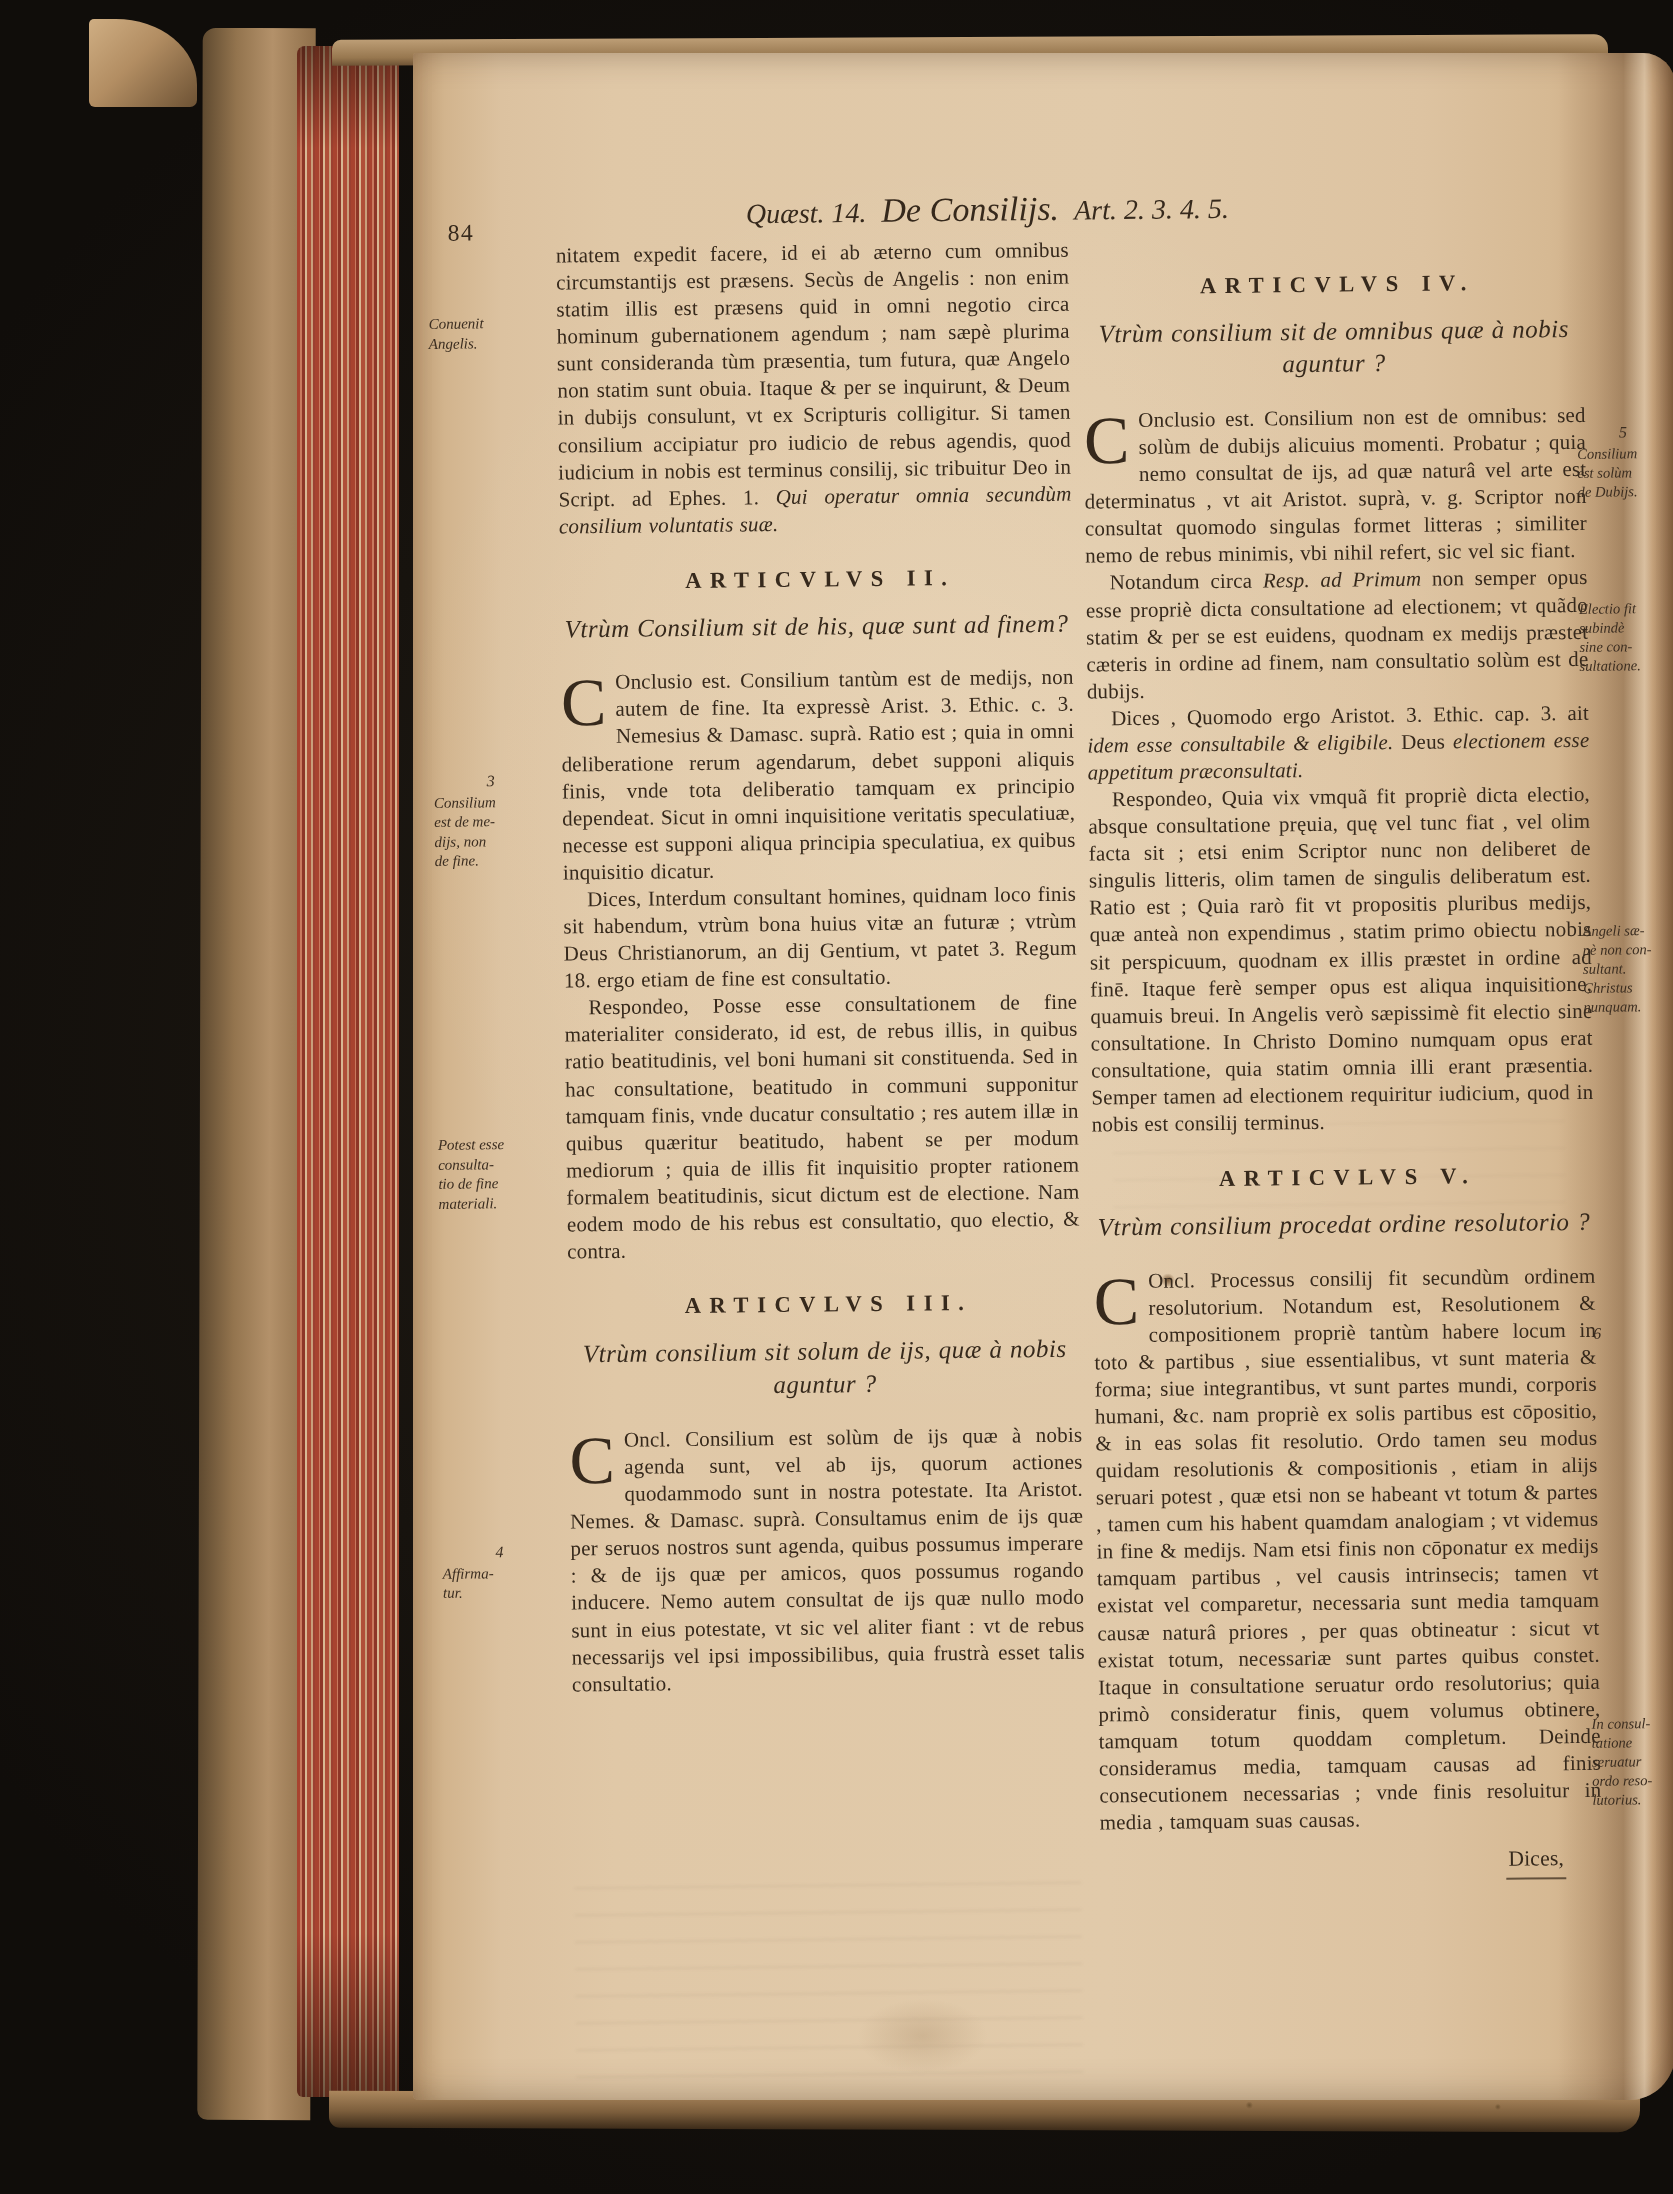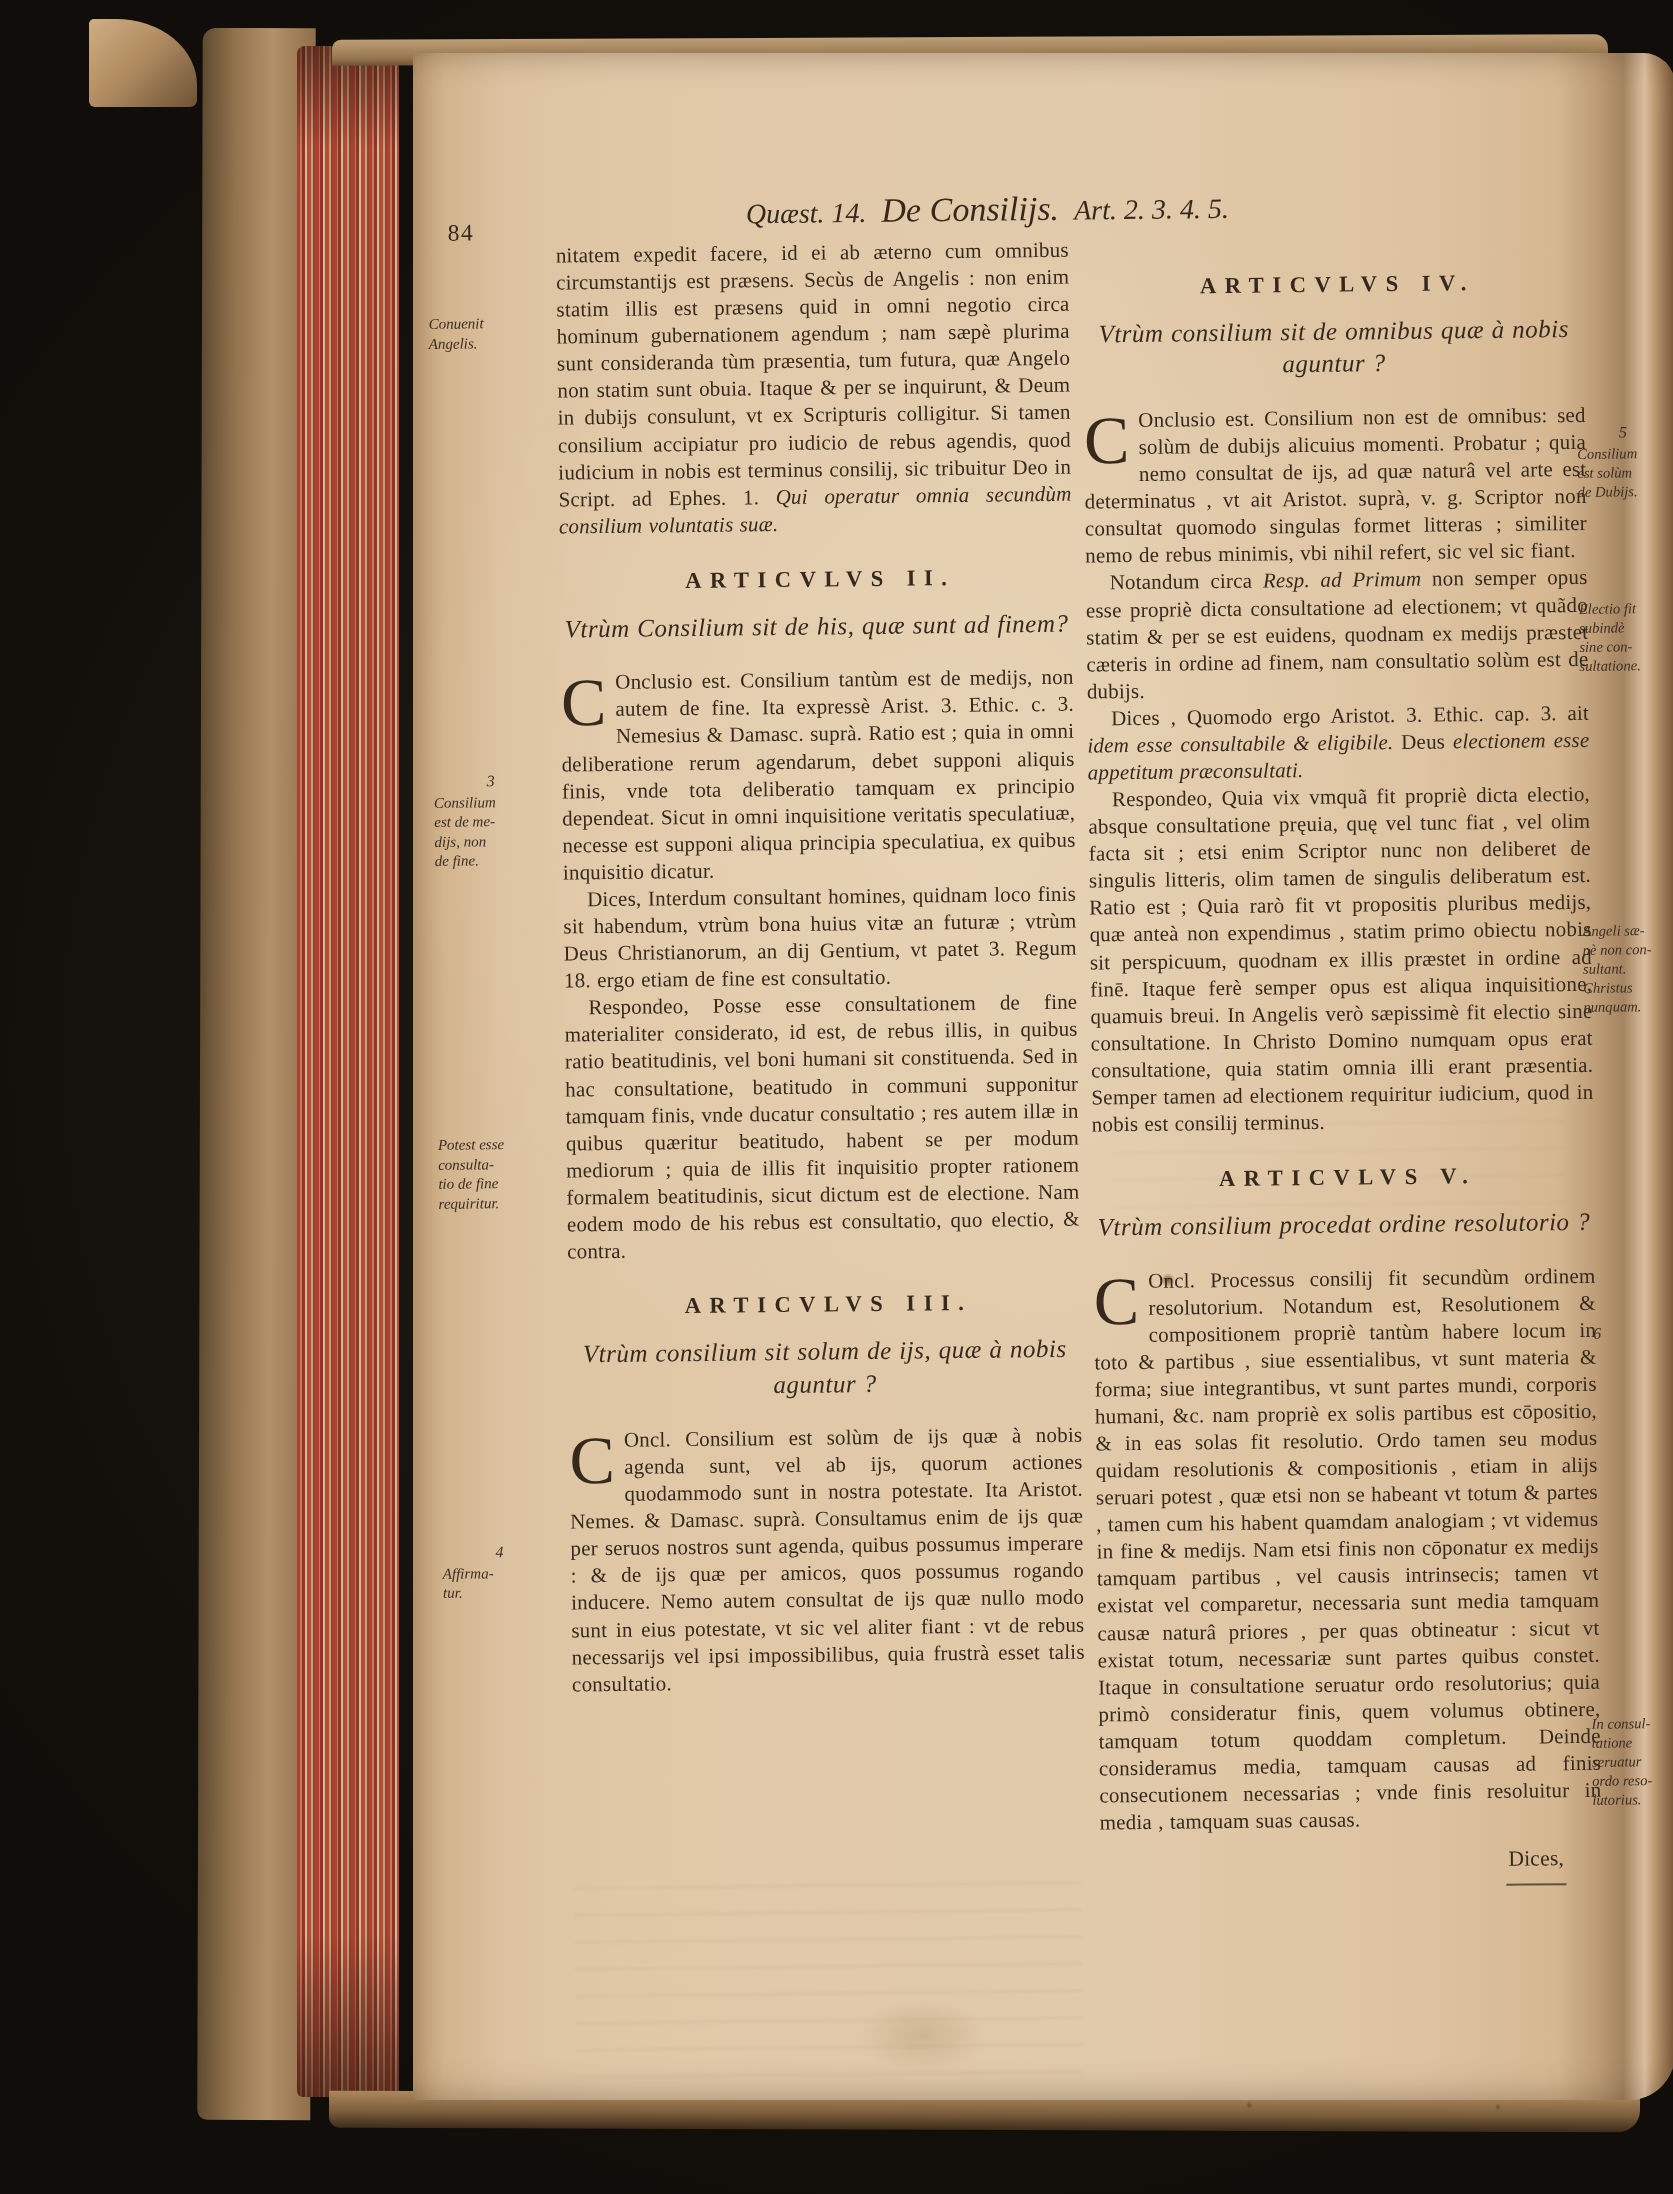--- a/index.html
+++ b/index.html
@@ -67,21 +67,21 @@
   .indent{text-indent:24px;}
   .dropcap{float:left;font-size:68px;line-height:.8;padding:6px 9px 0 0;}
   .it{font-style:italic;}
   .note{position:absolute;width:114px;font-style:italic;font-size:15px;line-height:1.3;
     color:#3b2d20;}
   .note .num{display:block;text-align:center;font-size:16px;margin-bottom:1px;}
   .note .note-text{white-space:pre-line;}
   .n-c1{left:23px;}
   .n-c2{left:1170px;width:92px;font-size:14.6px;}
   .catchword{text-align:right;padding-right:36px;margin-top:14px;font-size:21.6px;}
-  .catchword span{border-bottom:2px solid rgba(50,35,22,.7);padding:0 2px 13px;}
+  .catchword span{border-bottom:2px solid rgba(50,35,22,.7);padding:0 2px 7px;}
   
   .ghost{position:absolute;filter:blur(1.5px);opacity:.55;
     background:repeating-linear-gradient(0deg, rgba(118,99,76,.16) 0 2px, rgba(118,99,76,0) 2px 27px);}
   .g1{left:151px;top:1829px;width:507px;height:191px;}
   .g2{left:698px;top:1025px;width:452px;height:131px;opacity:.35;}
   .stain{position:absolute;border-radius:50%;}
   .s1{left:744px;top:1222px;width:15px;height:13px;
     background:radial-gradient(circle,#7a5a38 0%,rgba(122,90,56,0) 70%);}
   .s4{left:432px;top:1944px;width:131px;height:75px;border-radius:45%;
     background:radial-gradient(ellipse,rgba(150,118,82,.25) 0%,rgba(150,118,82,0) 70%);}
@@ -158,21 +158,21 @@
         <span class="note-text">Consilium
 est de me-
 dijs,  non
 de fine.</span>
       </div>
       <div class="note n-c1" style="top:1075px">
         <span class="num"></span>
         <span class="note-text">Potest esse
 consulta-
 tio de fine
-requiritur.</span>
+materiali.</span>
       </div>
       <div class="note n-c1" style="top:1483px">
         <span class="num">4</span>
         <span class="note-text">Affirma-
 tur.</span>
       </div>
 
       <div class="note n-c2" style="top:376px">
         <span class="num">5</span>
         <span class="note-text">Consilium

